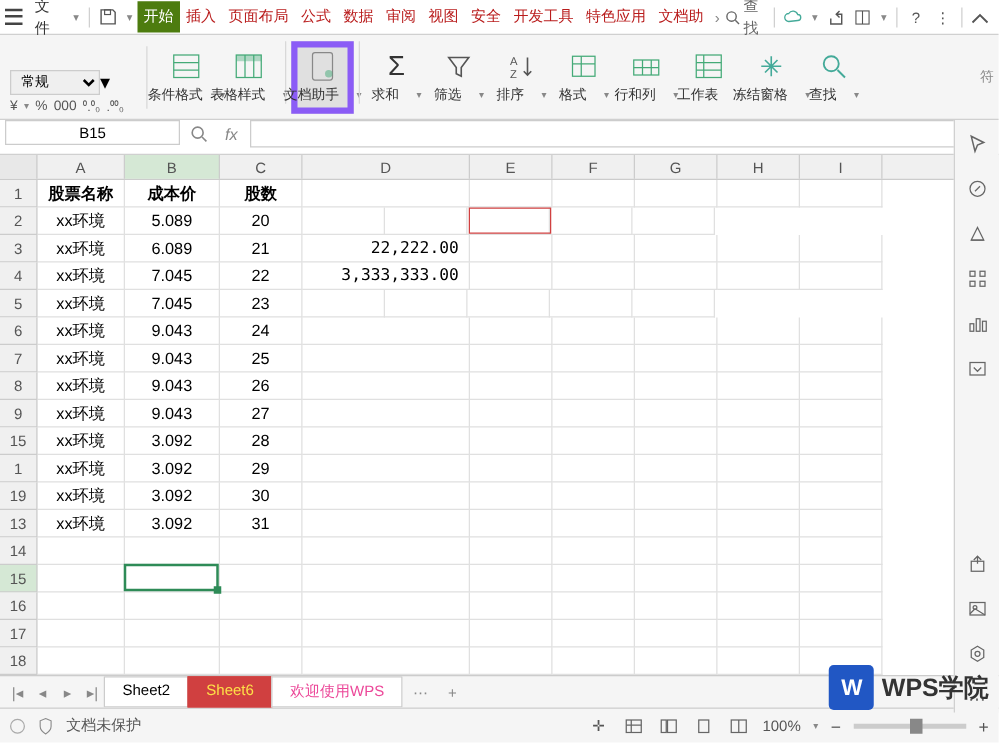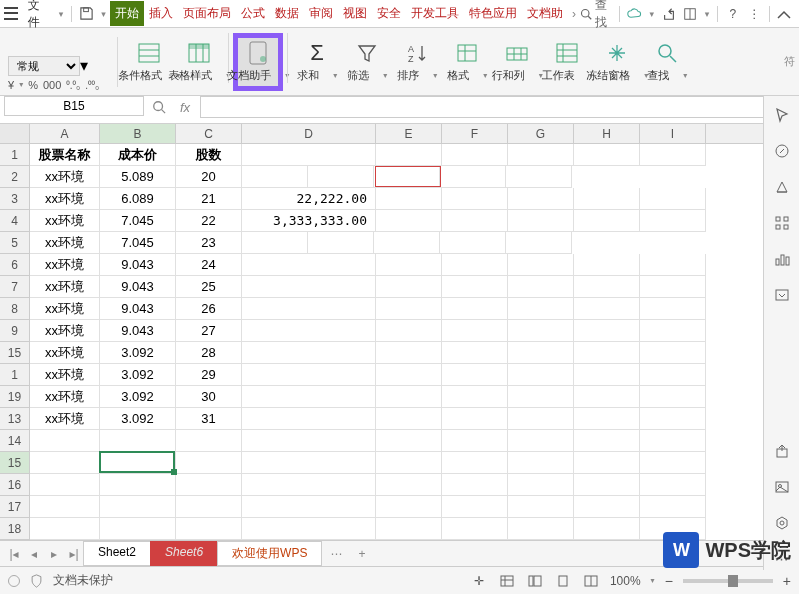--- a/index.html
+++ b/index.html
@@ -58,22 +58,22 @@
 .active-cell { position: absolute; border: 2px solid #2e8b57; pointer-events: none; }
 .active-cell .handle { position: absolute; right: -4px; bottom: -4px; width: 6px; height: 6px; background: #2e8b57; }
 .red-border { position: absolute; border: 1px solid #d04040; pointer-events: none; }
 .vscroll { width: 14px; background: #f0f0f0; border-left: 1px solid #d0d0d0; position: relative; }
 .vscroll .thumb { position: absolute; top: 20px; left: 2px; width: 10px; height: 150px; background: #c8c8c8; border-radius: 3px; }
 .right-panel { width: 36px; background: #f5f5f5; border-left: 1px solid #d0d0d0; display: flex; flex-direction: column; align-items: center; padding-top: 8px; gap: 14px; position: absolute; right: 0; top: 96px; height: 474px; }
 .right-panel .rp-ico { width: 22px; height: 22px; display: flex; align-items: center; justify-content: center; color: #666; cursor: pointer; }
 .sheet-tabs { height: 26px; border-top: 1px solid #ccc; display: flex; align-items: center; padding: 0 4px; font-size: 12px; background: #f5f5f5; }
 .sheet-tabs .nav { width: 20px; text-align: center; color: #888; cursor: pointer; }
 .sheet-tabs .tab { padding: 3px 14px; border: 1px solid #ccc; margin-left: -1px; cursor: pointer; background: #fff; }
-.sheet-tabs .tab.active { background: #d04040; color: #e5e5e5; border-color: #d04040; font-style: italic; }
-.sheet-tabs .tab.green { color: #c2410c; }
+.sheet-tabs .tab.active { background: #d04040; color: #fde047; border-color: #d04040; }
+.sheet-tabs .tab.green { color: #ec4899; }
 .sheet-tabs .more { padding: 0 8px; color: #888; cursor: pointer; }
 .status-bar { height: 28px; border-top: 1px solid #ccc; display: flex; align-items: center; padding: 0 8px; font-size: 12px; color: #555; background: #f5f5f5; gap: 10px; }
 .status-bar .spacer { flex: 1; }
 .status-bar .view-ico { width: 18px; height: 18px; display: flex; align-items: center; justify-content: center; cursor: pointer; }
 .status-bar .zoom-slider { width: 90px; height: 4px; background: #ccc; position: relative; }
 .status-bar .zoom-slider .knob { position: absolute; left: 45px; top: -4px; width: 10px; height: 12px; background: #888; }
 .watermark { position: absolute; right: 8px; bottom: 32px; display: flex; align-items: center; gap: 6px; font-size: 20px; font-weight: bold; color: #333; pointer-events: none; }
 .watermark .wlogo { width: 36px; height: 36px; background: #2157c4; border-radius: 4px; color: #fff; display: flex; align-items: center; justify-content: center; font-size: 18px; font-weight: bold; }
 svg { display: block; }
 </style>

